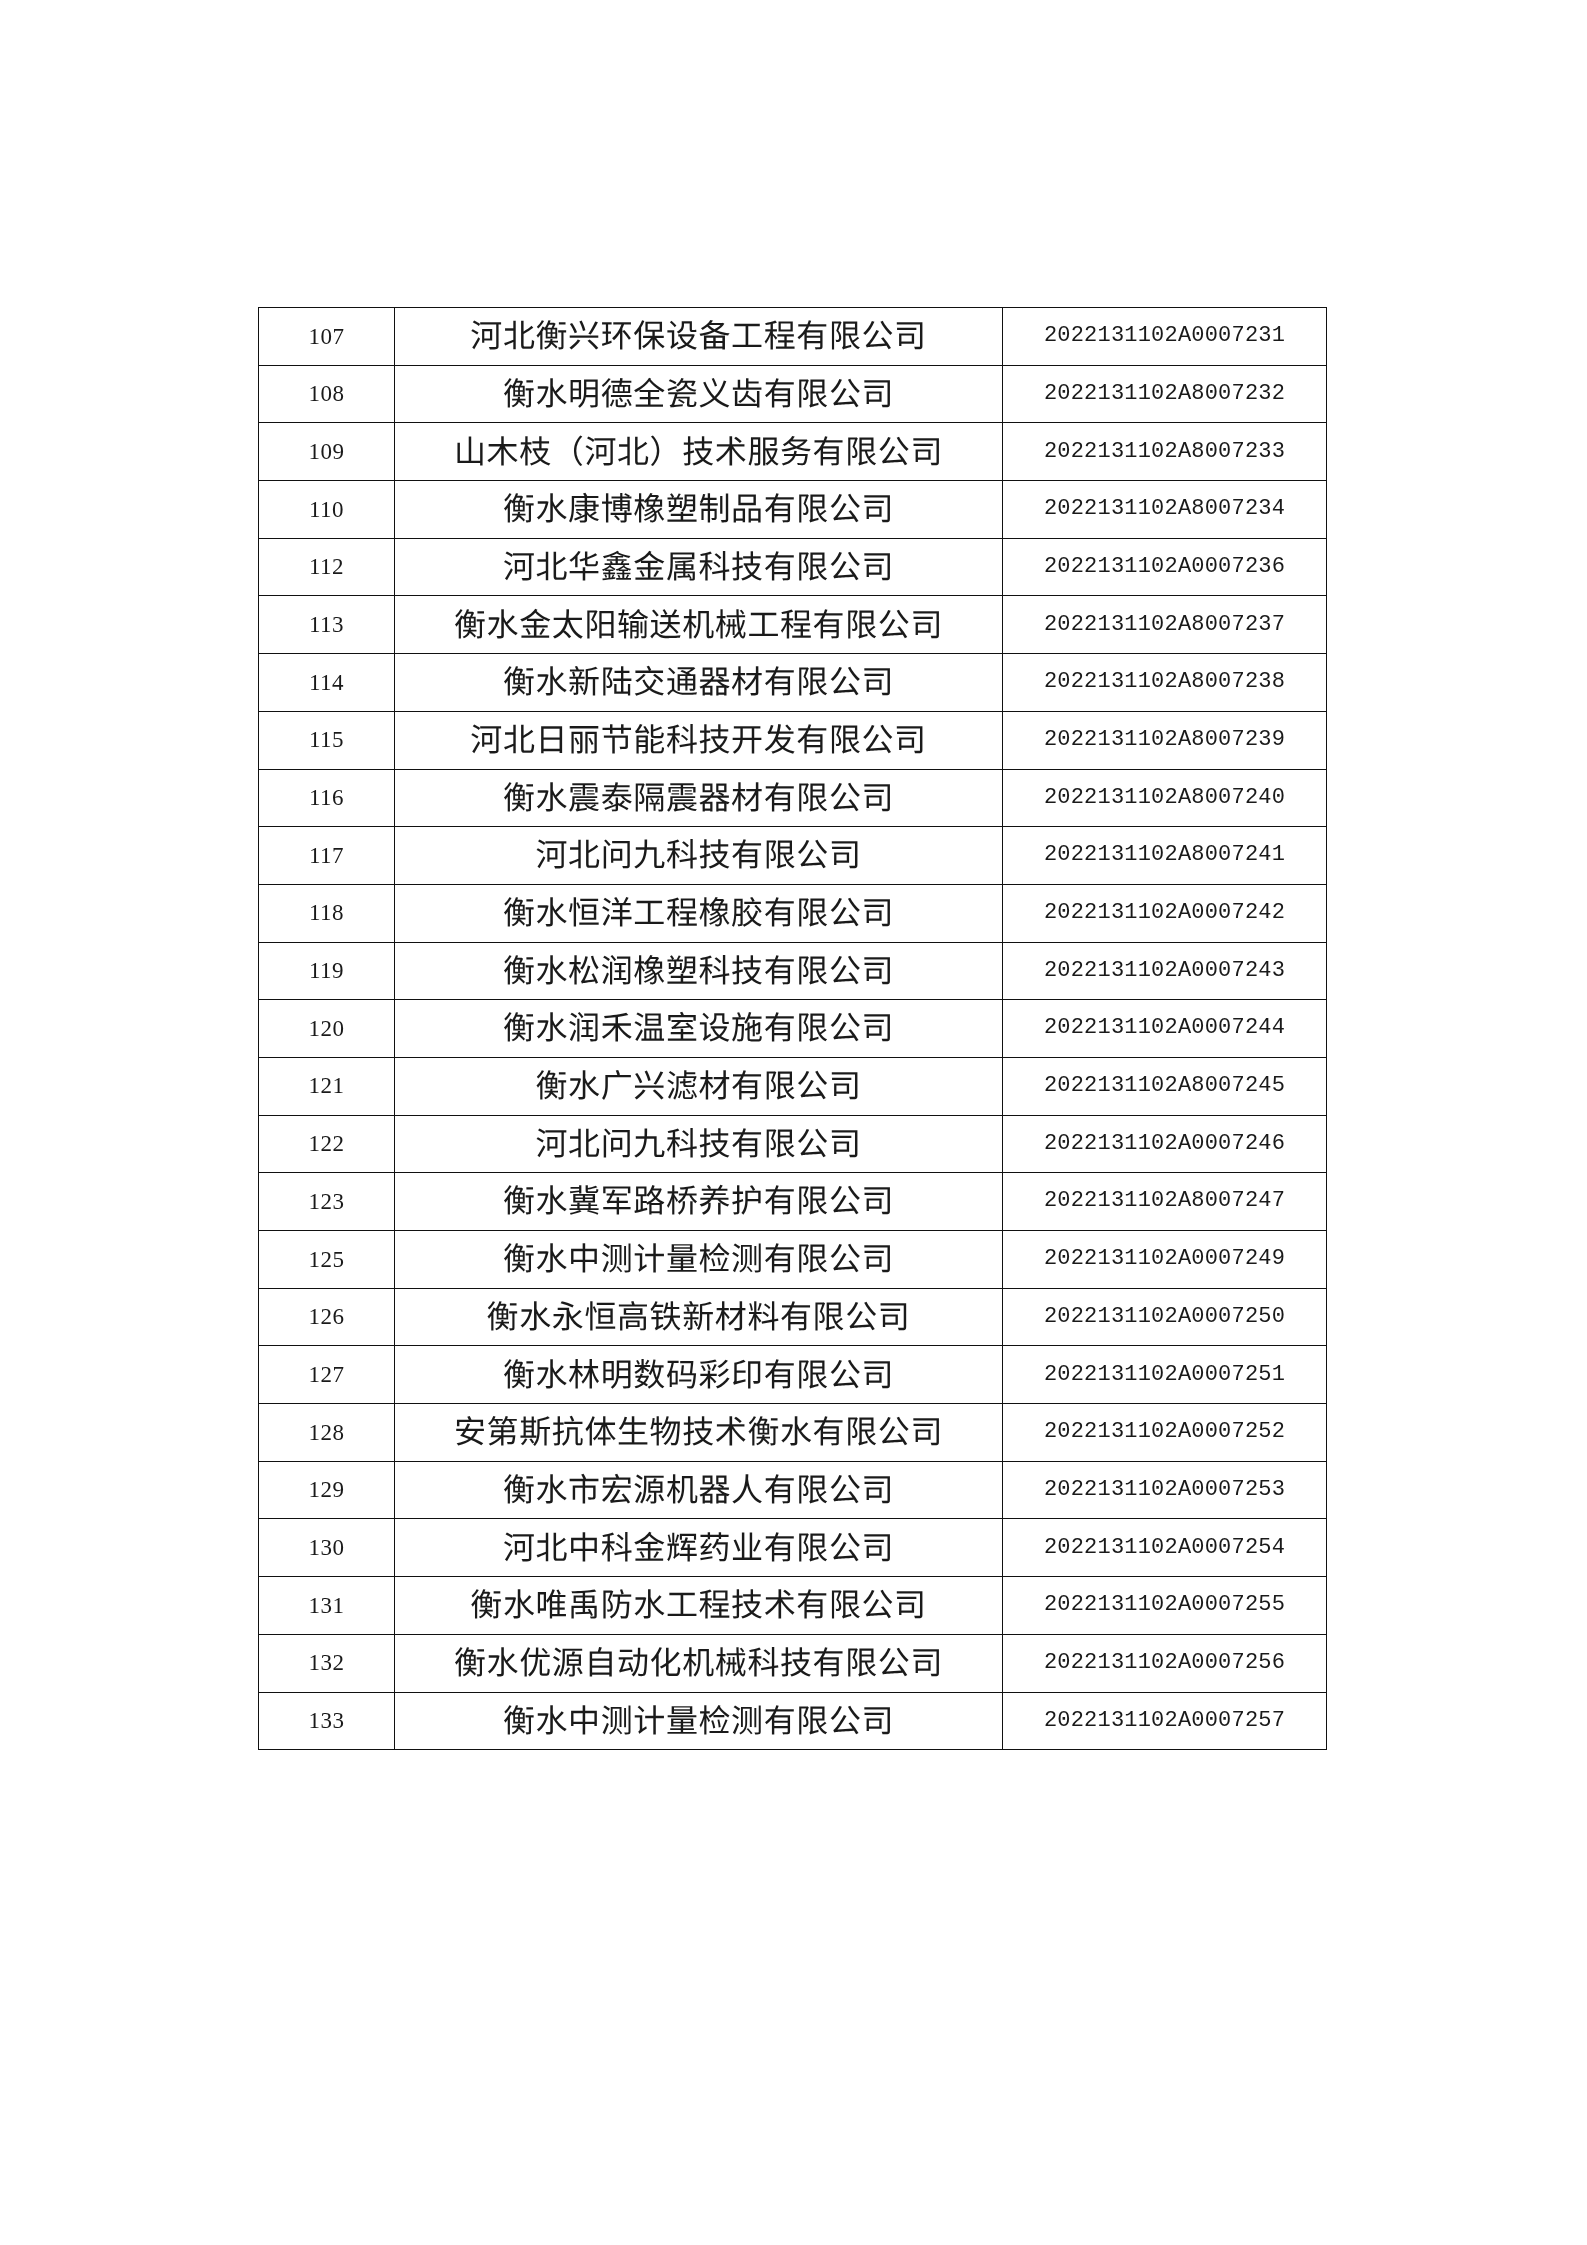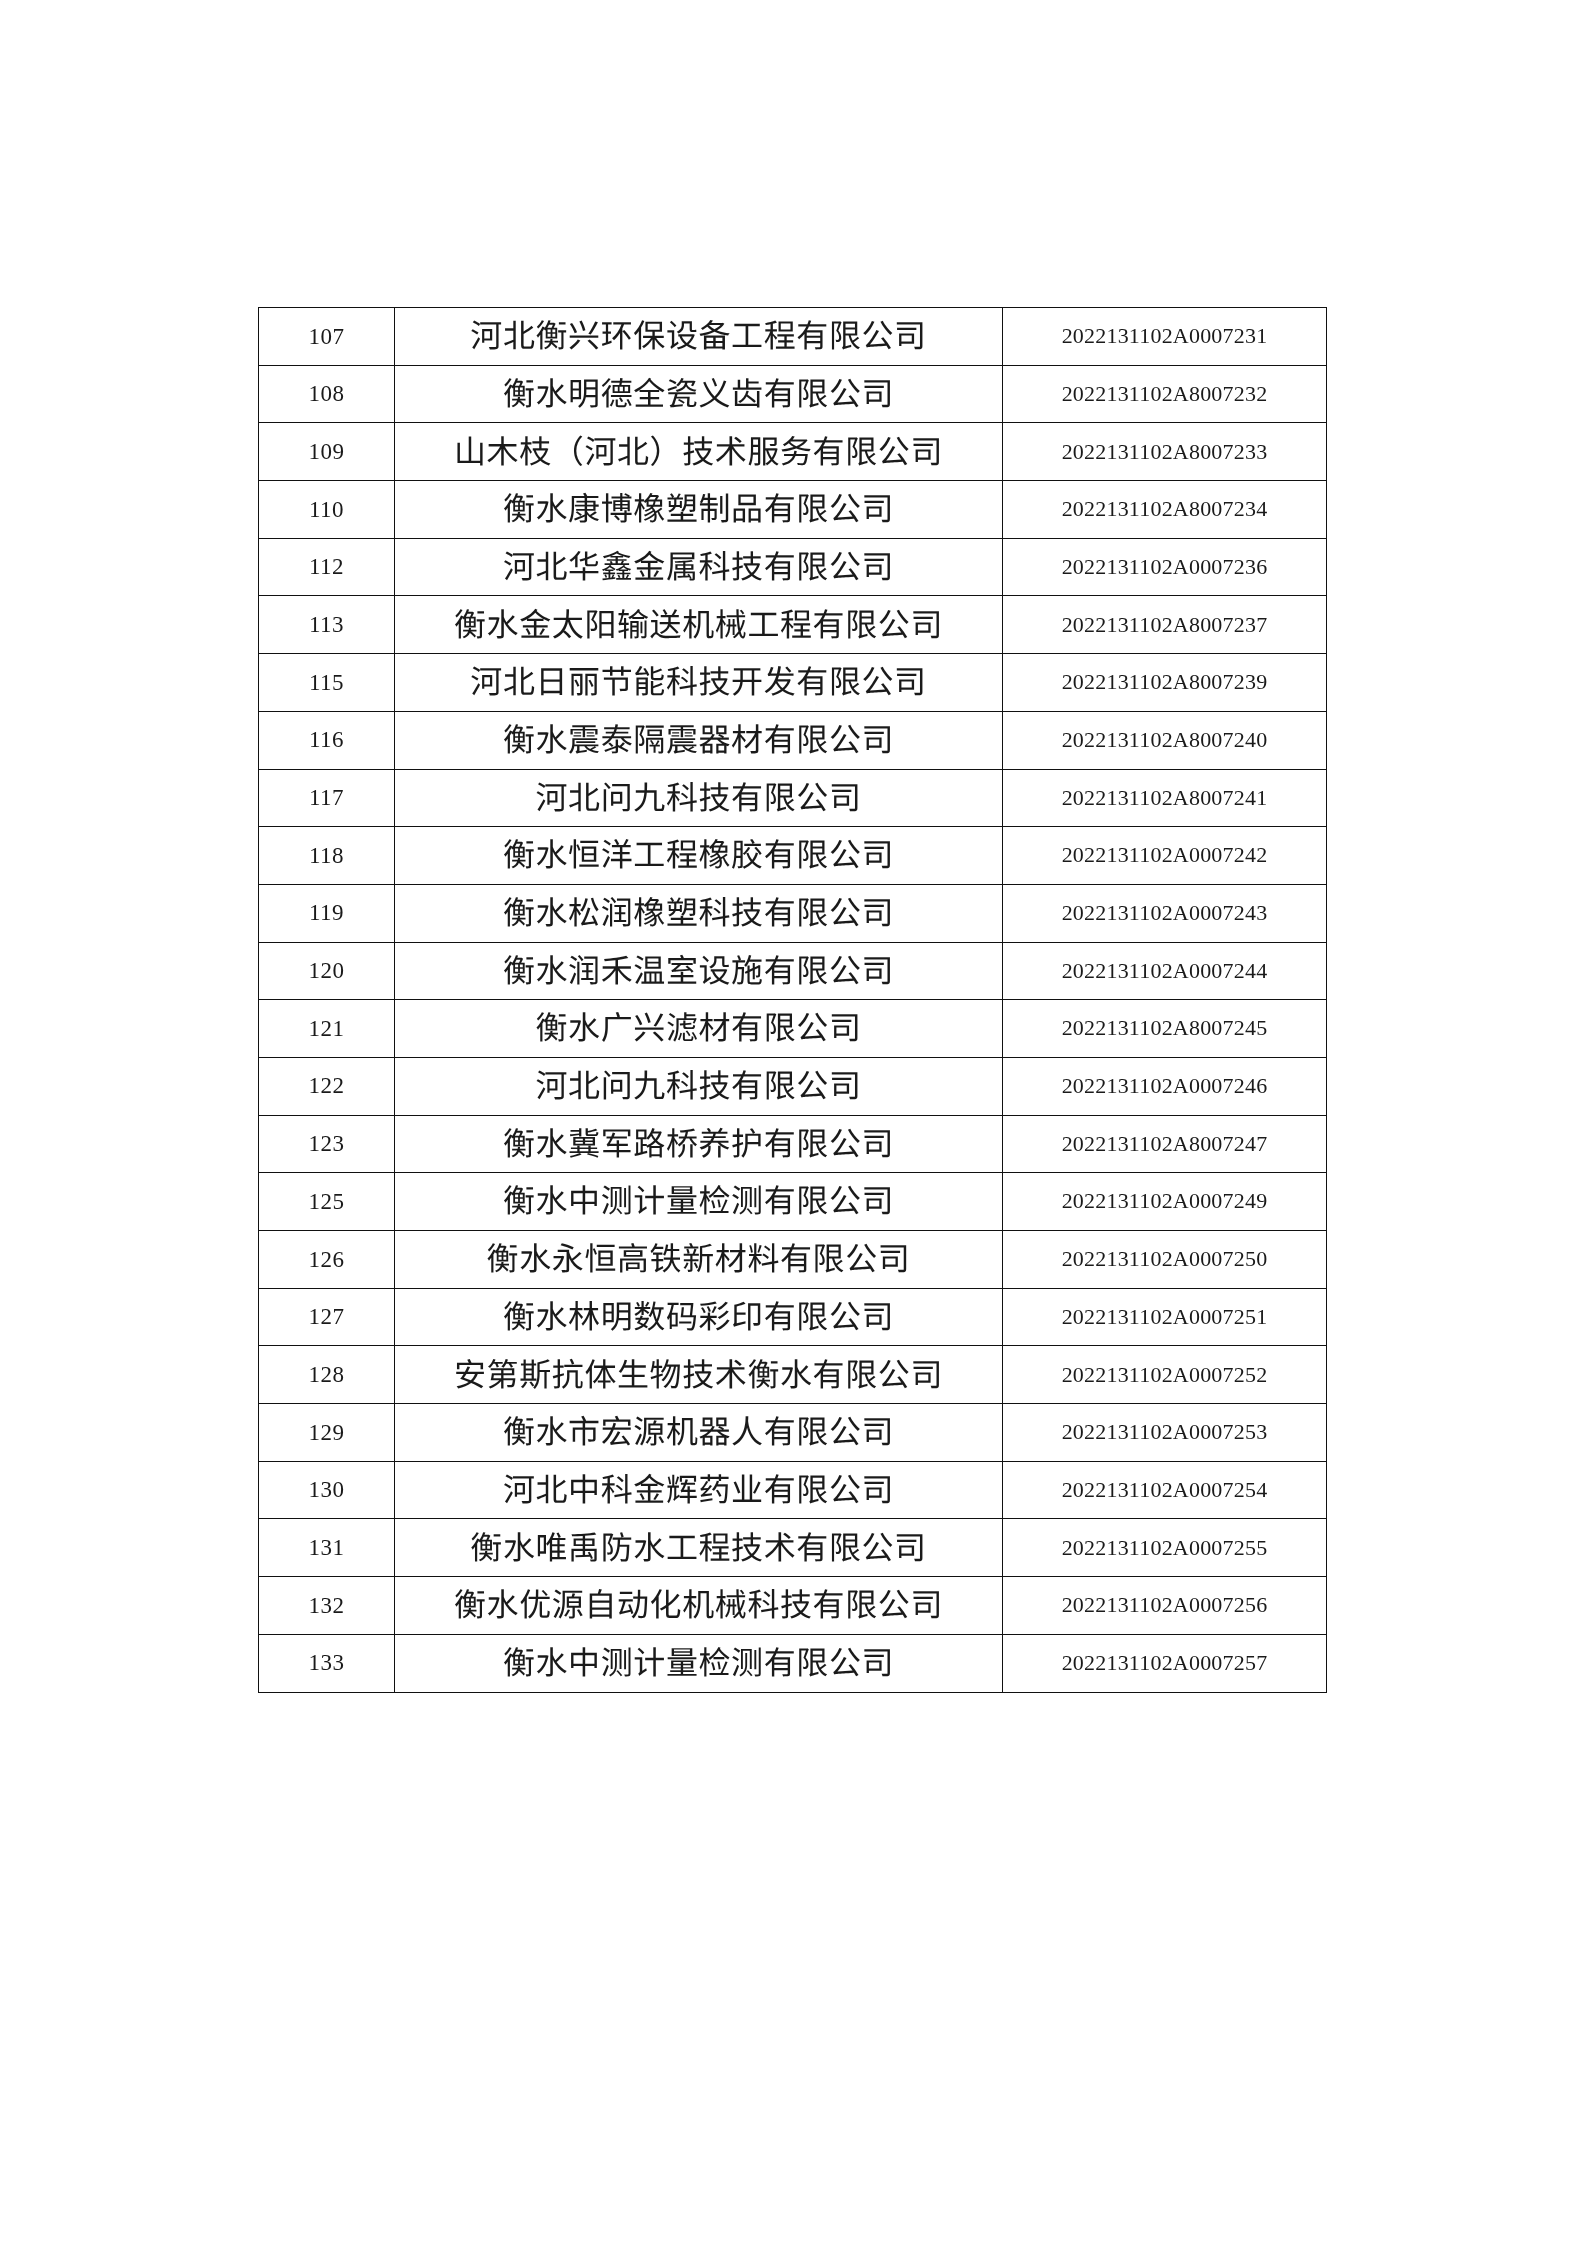--- a/index.html
+++ b/index.html
@@ -59,21 +59,21 @@
   }
 
   td.cell-name {
     font-family: "Liberation Serif", "DejaVu Serif", serif;
     font-size: 32px;
     letter-spacing: 0.6px;
     white-space: nowrap;
   }
 
   td.cell-code {
-    font-family: Liberation Serif, serif;
+    font-family: Liberation Mono, monospace;
     font-size: 22px;
     letter-spacing: 0.2px;
     white-space: nowrap;
   }
 </style>
 </head>
 <body>
 
 <div class="page">
   <div class="table-wrap">
@@ -108,20 +108,25 @@
             <td class="cell-index">112</td>
             <td class="cell-name">河北华鑫金属科技有限公司</td>
             <td class="cell-code">2022131102A0007236</td>
           </tr>
           <tr>
             <td class="cell-index">113</td>
             <td class="cell-name">衡水金太阳输送机械工程有限公司</td>
             <td class="cell-code">2022131102A8007237</td>
           </tr>
           <tr>
+            <td class="cell-index">114</td>
+            <td class="cell-name">衡水新陆交通器材有限公司</td>
+            <td class="cell-code">2022131102A8007238</td>
+          </tr>
+          <tr>
             <td class="cell-index">115</td>
             <td class="cell-name">河北日丽节能科技开发有限公司</td>
             <td class="cell-code">2022131102A8007239</td>
           </tr>
           <tr>
             <td class="cell-index">116</td>
             <td class="cell-name">衡水震泰隔震器材有限公司</td>
             <td class="cell-code">2022131102A8007240</td>
           </tr>
           <tr>

